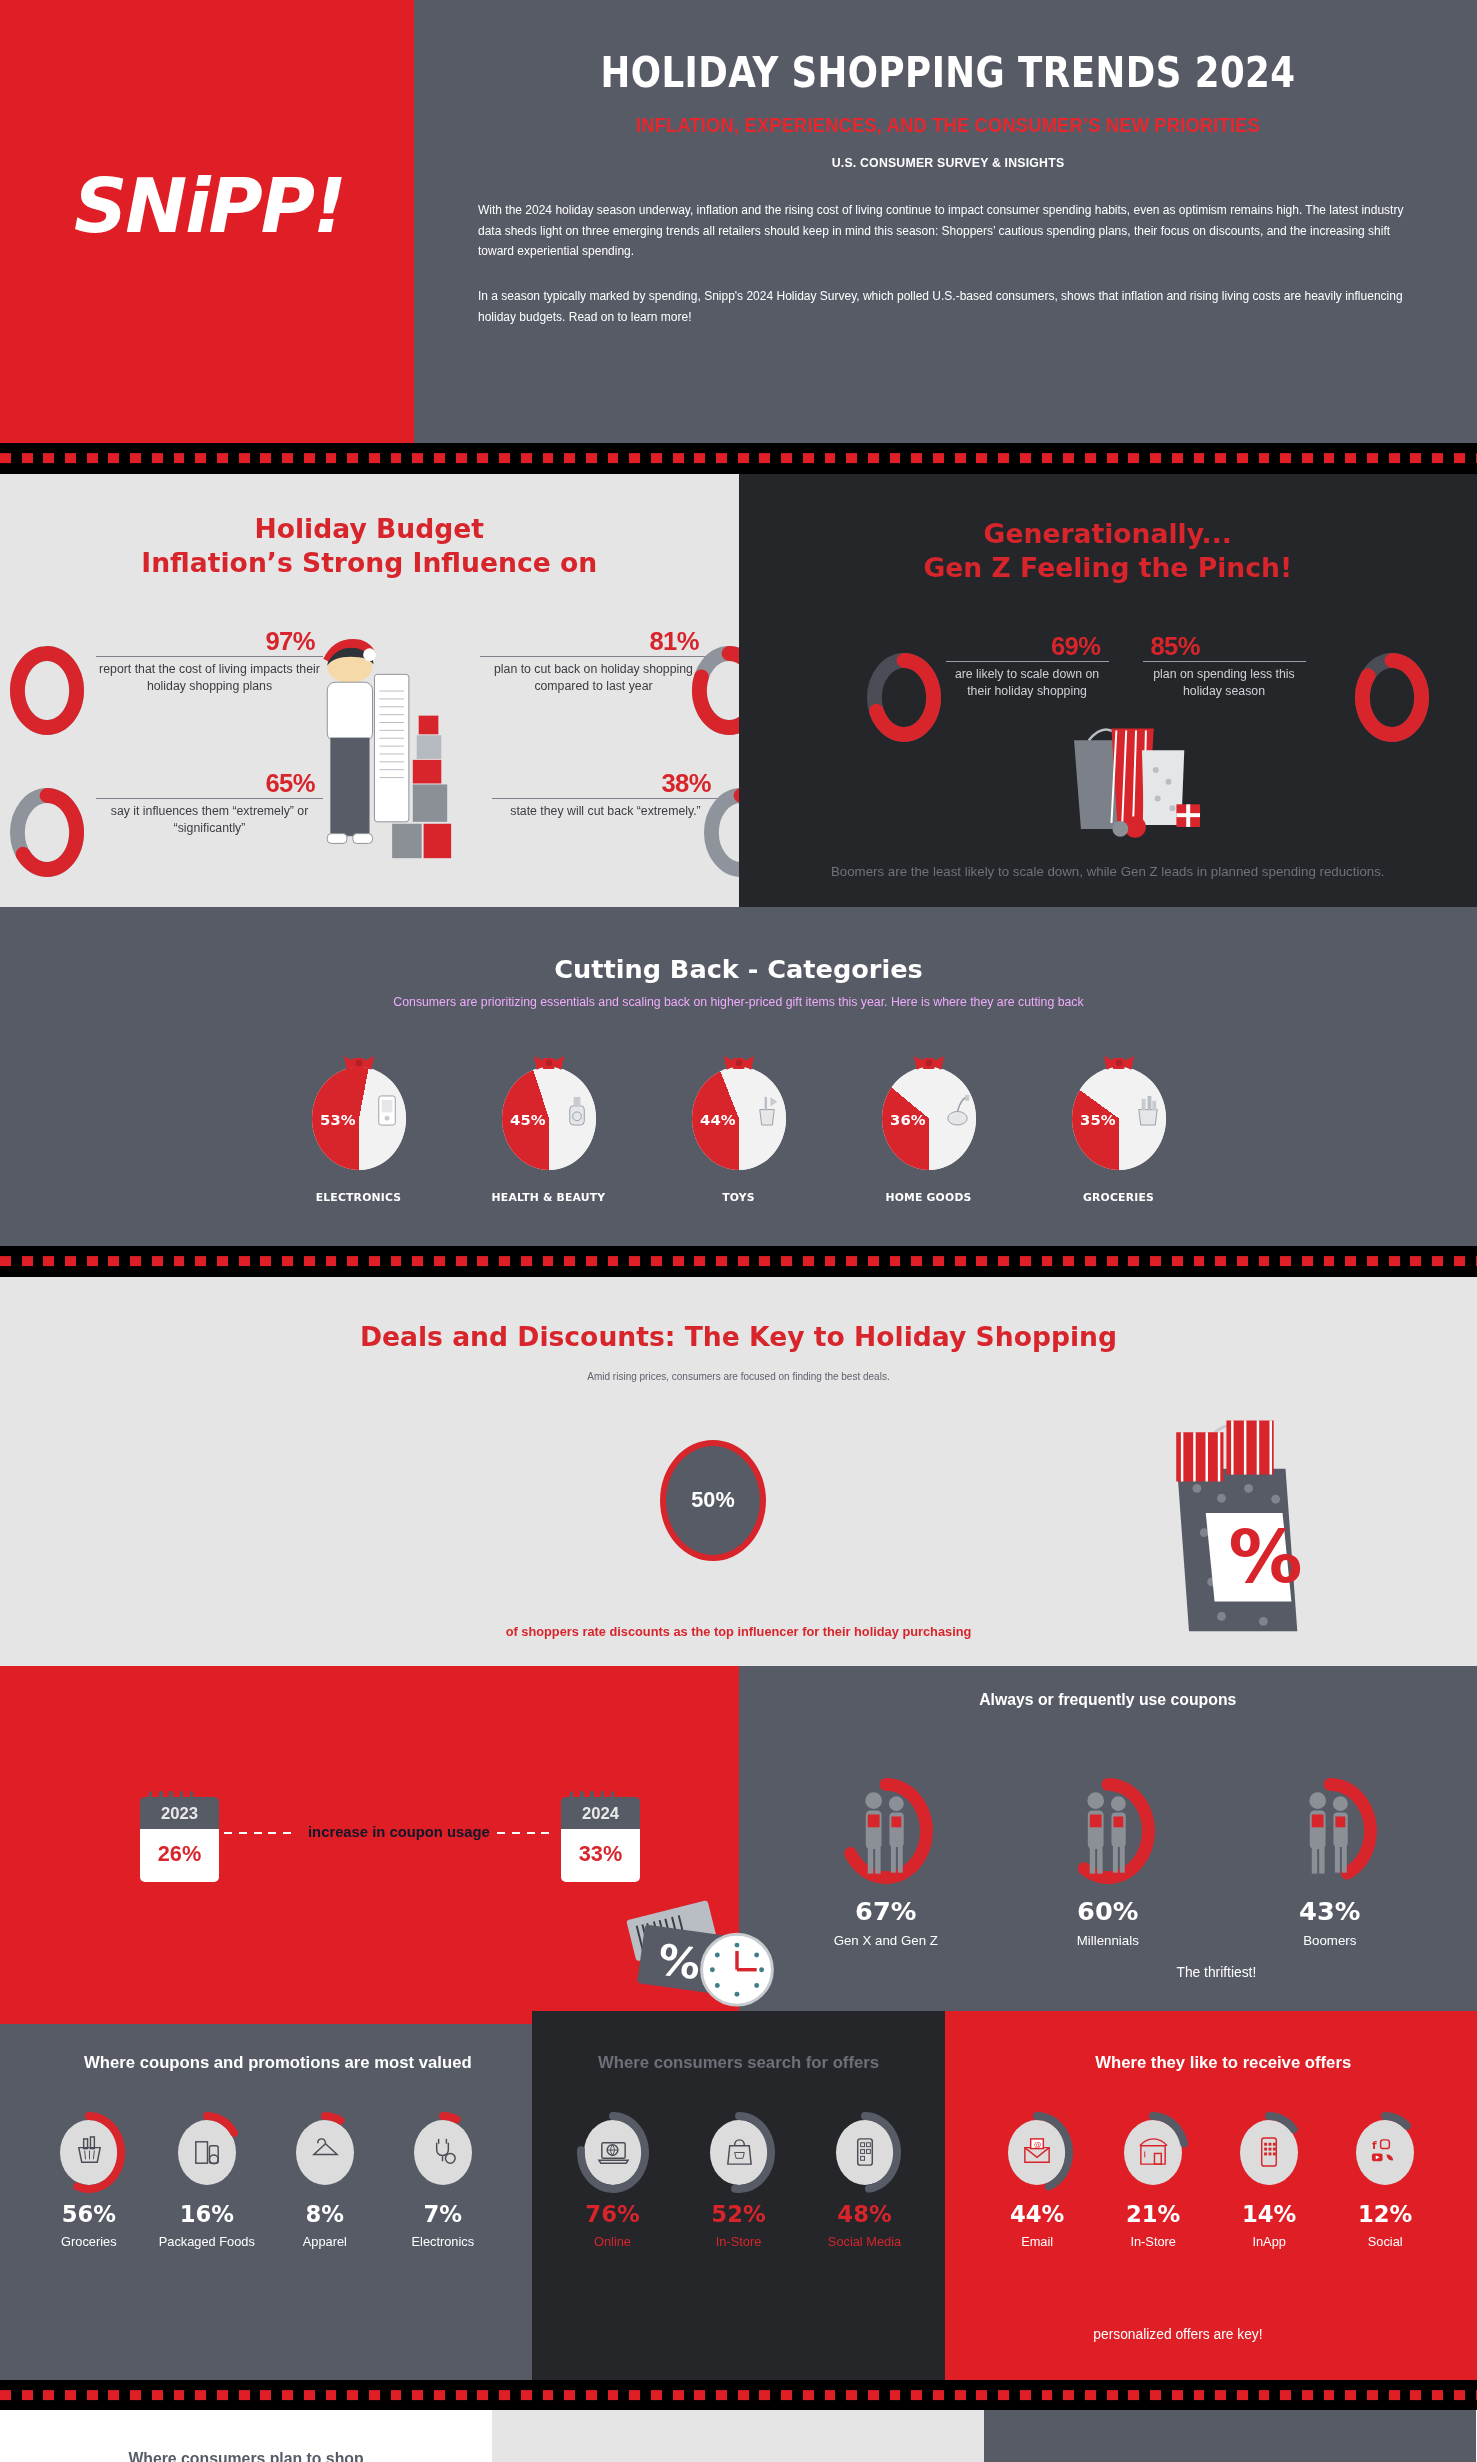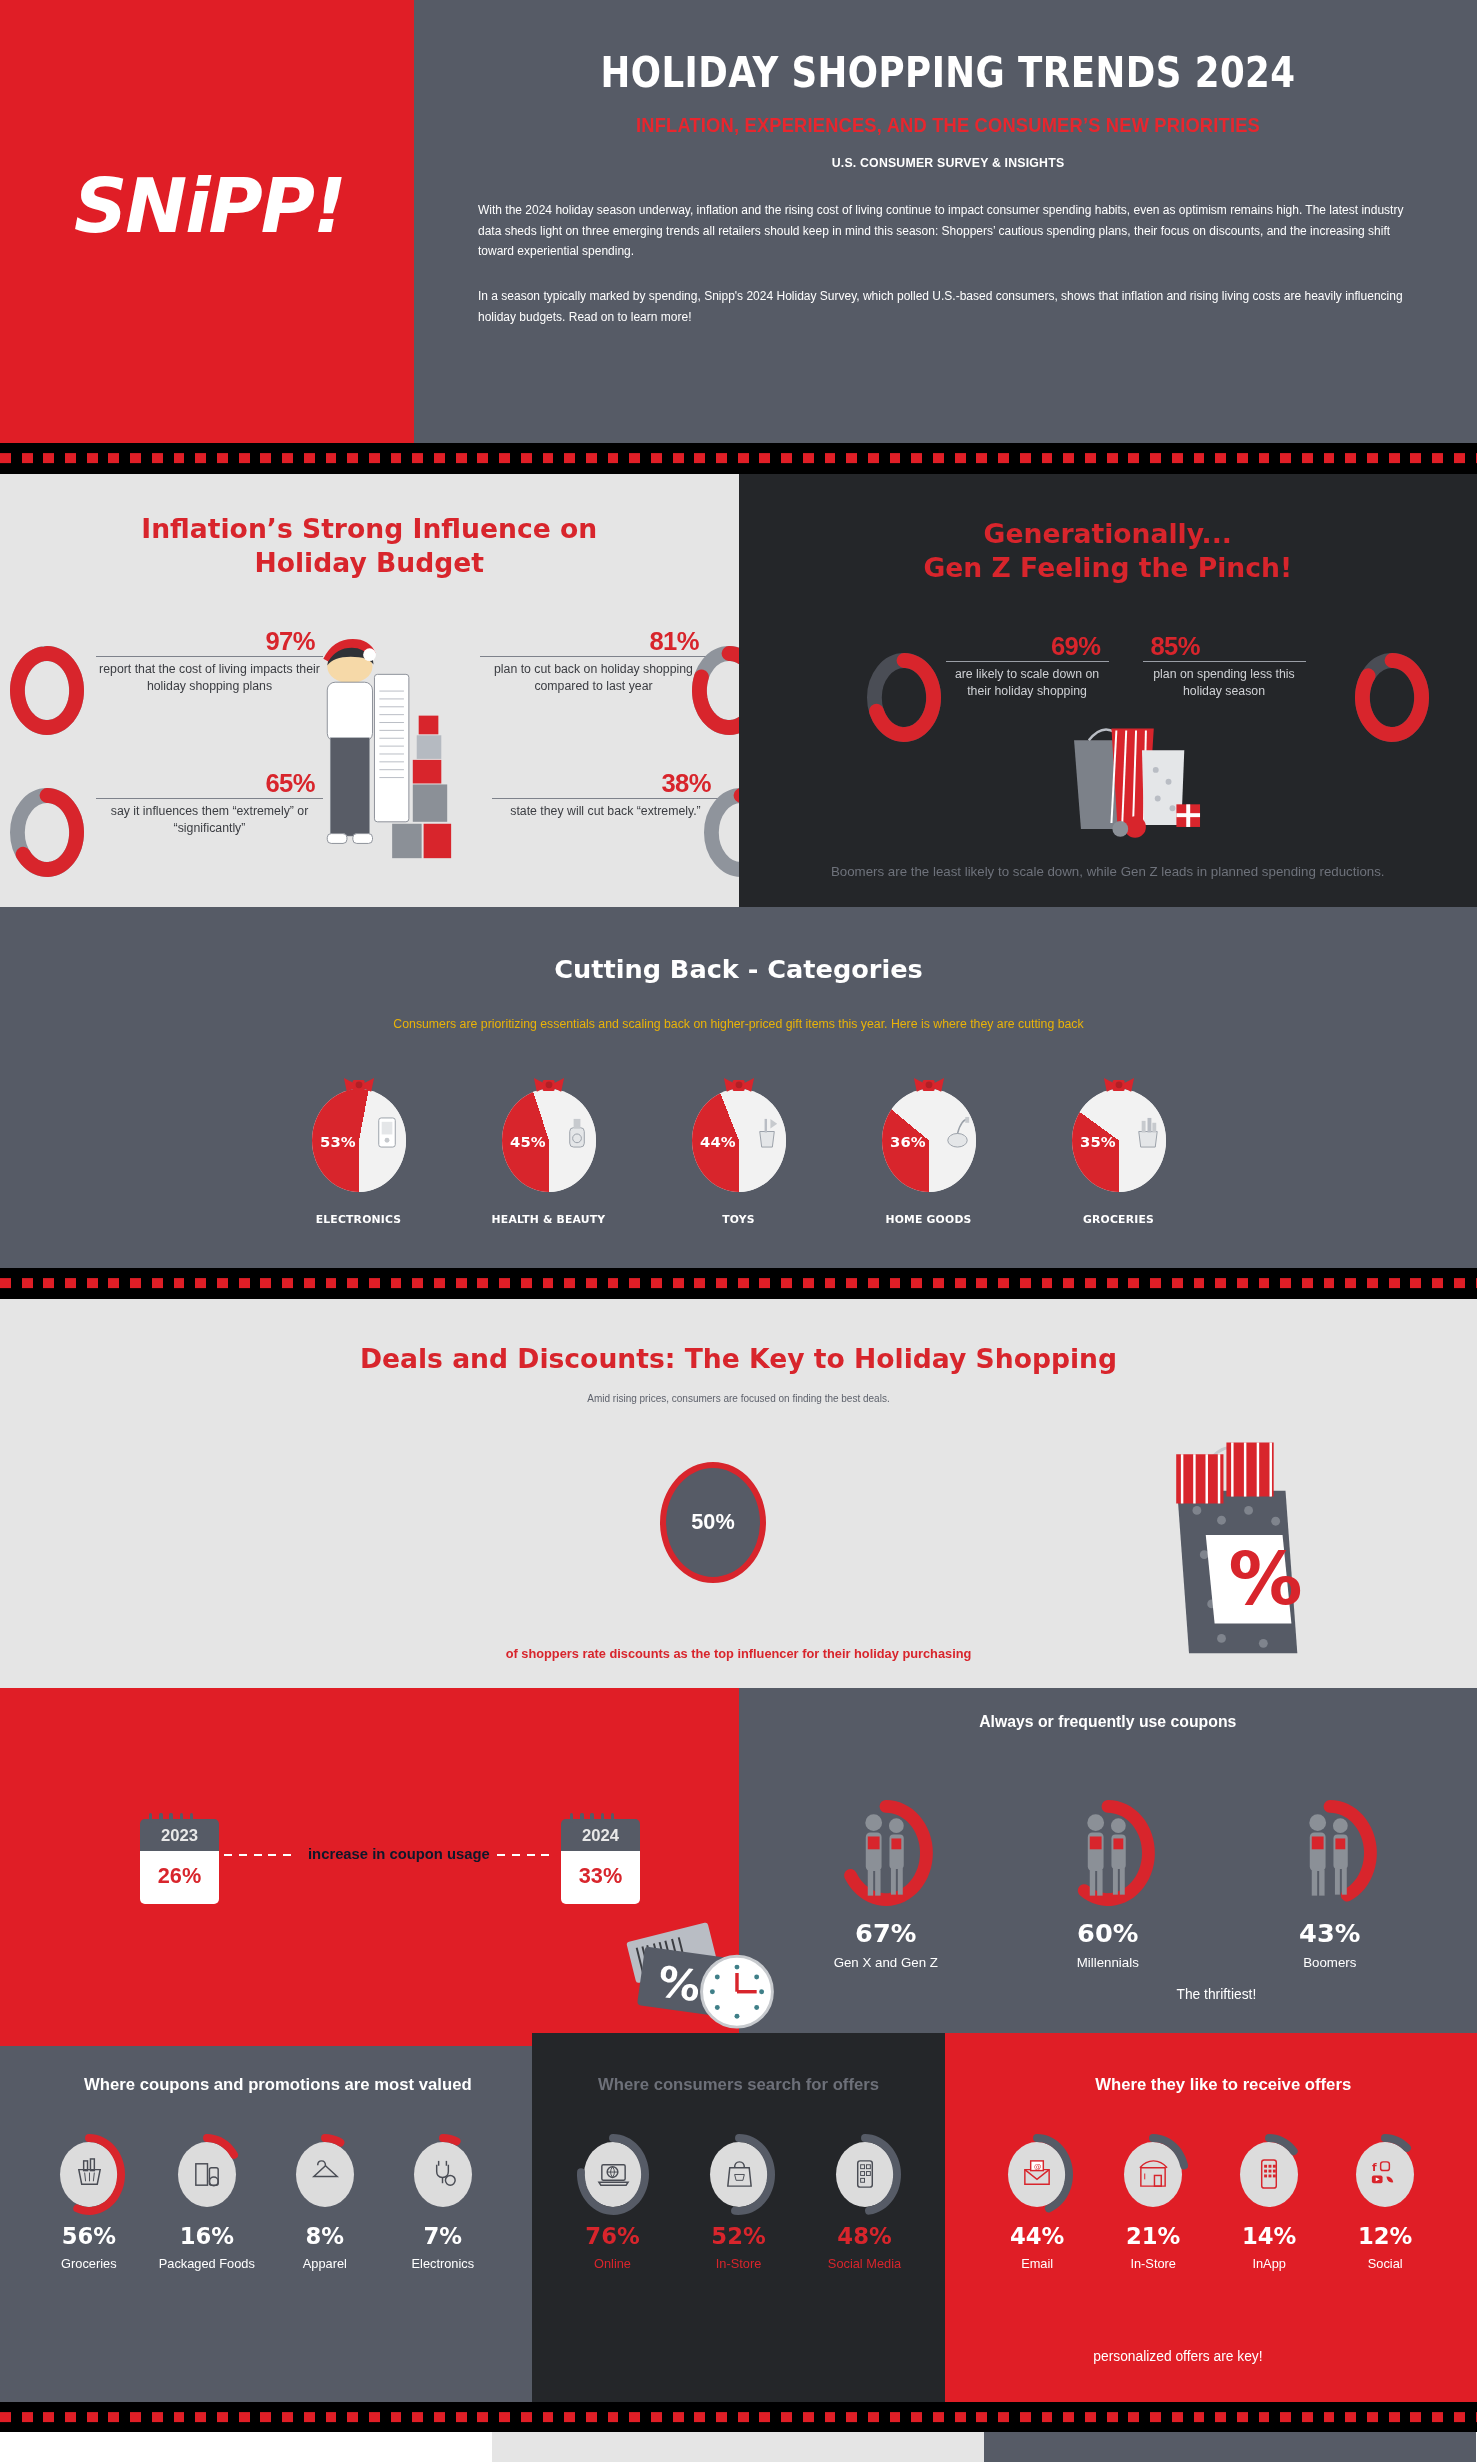--- a/index.html
+++ b/index.html
@@ -67,21 +67,21 @@
 
   .fig-placeholder { position:absolute; }
 
   .s2-note { position:absolute; bottom:25.6px; left:0; right:0; text-align:center;
              font-size:13.3px; color:#6e727b; line-height:1.45; }
 
   
   .sec3 { background:#565b66; padding:47px 0 42px; }
   .sec3 h2 { text-align:center; font-size:25.6px; font-weight:bold; color:#fff;
              font-family:"DejaVu Sans", sans-serif; }
-  .sec3 p.sub { text-align:center; font-size:12.3px; color:#eab308; margin-top:33px; }
+  .sec3 p.sub { text-align:center; font-size:12.3px; color:#f0abfc; margin-top:11px; }
   .cats { display:flex; justify-content:center; gap:47px; margin-top:49px; }
   .cat { width:143px; text-align:center; }
   .orn-wrap { position:relative; width:96px; height:113px; margin:0 auto; }
   .orn-cap { position:absolute; top:0; left:50%; transform:translateX(-50%);
              width:12.8px; height:11.8px; background:#d8252c; border-radius:1.5px; z-index:4;}
   .orn-bow { position:absolute; top:-3px; left:50%; transform:translateX(-50%);
              width:36px; height:16.7px; z-index:5; }
   .orn {
     position:absolute; top:9.8px; left:50%; transform:translateX(-50%);
     width:94px; height:103px; border-radius:50%;
@@ -189,22 +189,22 @@
     </div>
   </section>
 
   <div class="strip">
       <div class="dots"></div>
     </div>
 
   <section class="sec2">
     <div class="sec2-left">
       <div class="s2-title">
+        <div>Holiday Budget</div>
         <div>Inflation’s Strong Influence on</div>
-        <div>Holiday Budget</div>
       </div>
       <div id="infl-stats">
           <div class="stat4" style="left: 96px; top: 153px;">
             <div class="num">97%</div>
        <div class="txt">report that the cost of living impacts their holiday shopping plans</div>
        <div class="ringbox" style="left:-86px; top:19.7px;">
          <svg width="74" height="89" viewBox="0 0 150 180">
     <ellipse cx="75" cy="90" rx="60" ry="75" fill="none" stroke="#8f949c" stroke-width="30"></ellipse>
     <polyline points="75.0,15.0 80.9,15.4 86.7,16.4 92.4,18.2 98.0,20.7 103.3,23.9 108.4,27.7 113.1,32.1 117.5,37.0 121.4,42.5 124.9,48.4 128.0,54.7 130.5,61.4 132.4,68.3 133.9,75.5 134.7,82.8 135.0,90.2 134.7,97.5 133.8,104.8 132.4,111.9 130.4,118.9 127.8,125.5 124.8,131.8 121.3,137.7 117.3,143.2 112.9,148.1 108.2,152.5 103.1,156.3 97.8,159.4 92.2,161.9 86.5,163.6 80.6,164.7 74.8,165.0 68.9,164.6 63.0,163.5 57.3,161.7 51.8,159.2 46.5,156.0 41.4,152.2 36.7,147.7 32.4,142.8 28.4,137.3 24.9,131.3 21.9,125.0 19.4,118.3 17.5,111.4 16.1,104.2 15.3,96.9 15.0,89.5 15.3,82.2 16.2,74.9 17.7,67.8 19.7,60.8 22.3,54.2 25.3,47.9 28.9,42.0 32.9,36.6 37.3,31.7 42.0,27.3 47.1,23.6 52.5,20.5 58.0,18.1 63.8,16.3" fill="none" stroke="#d8252c" stroke-width="30" stroke-linecap="round"></polyline>
   </svg>

